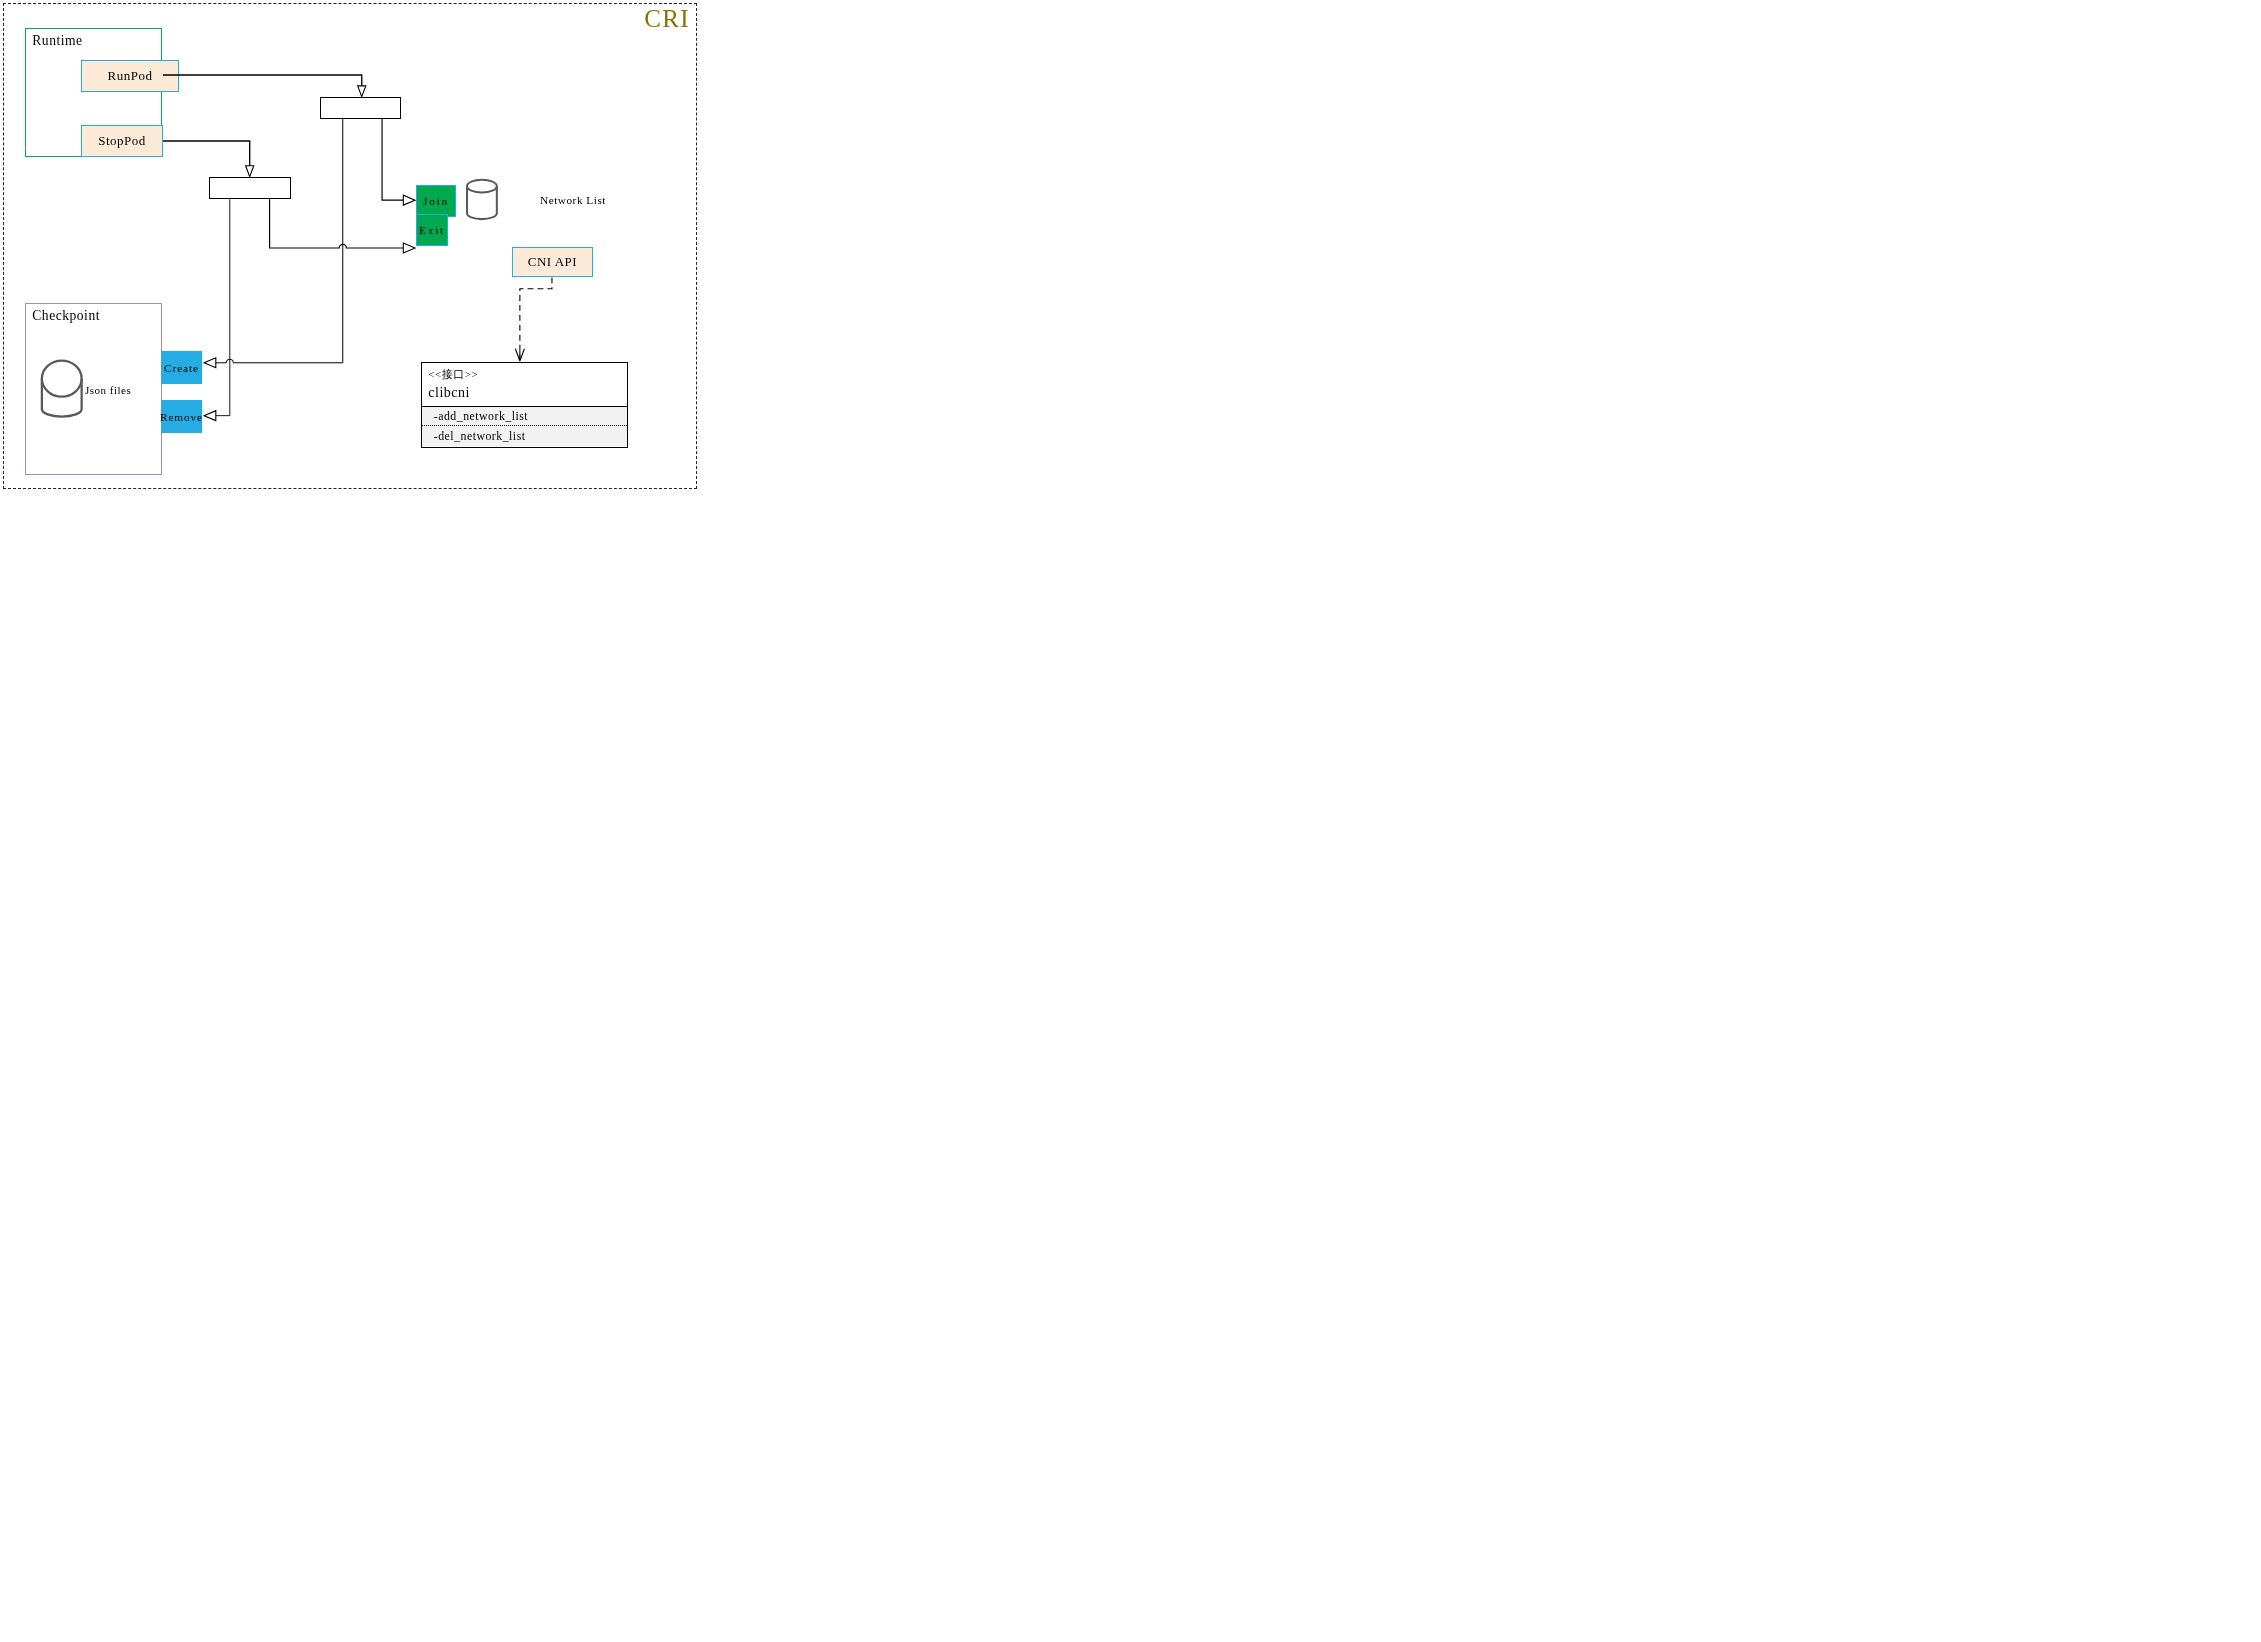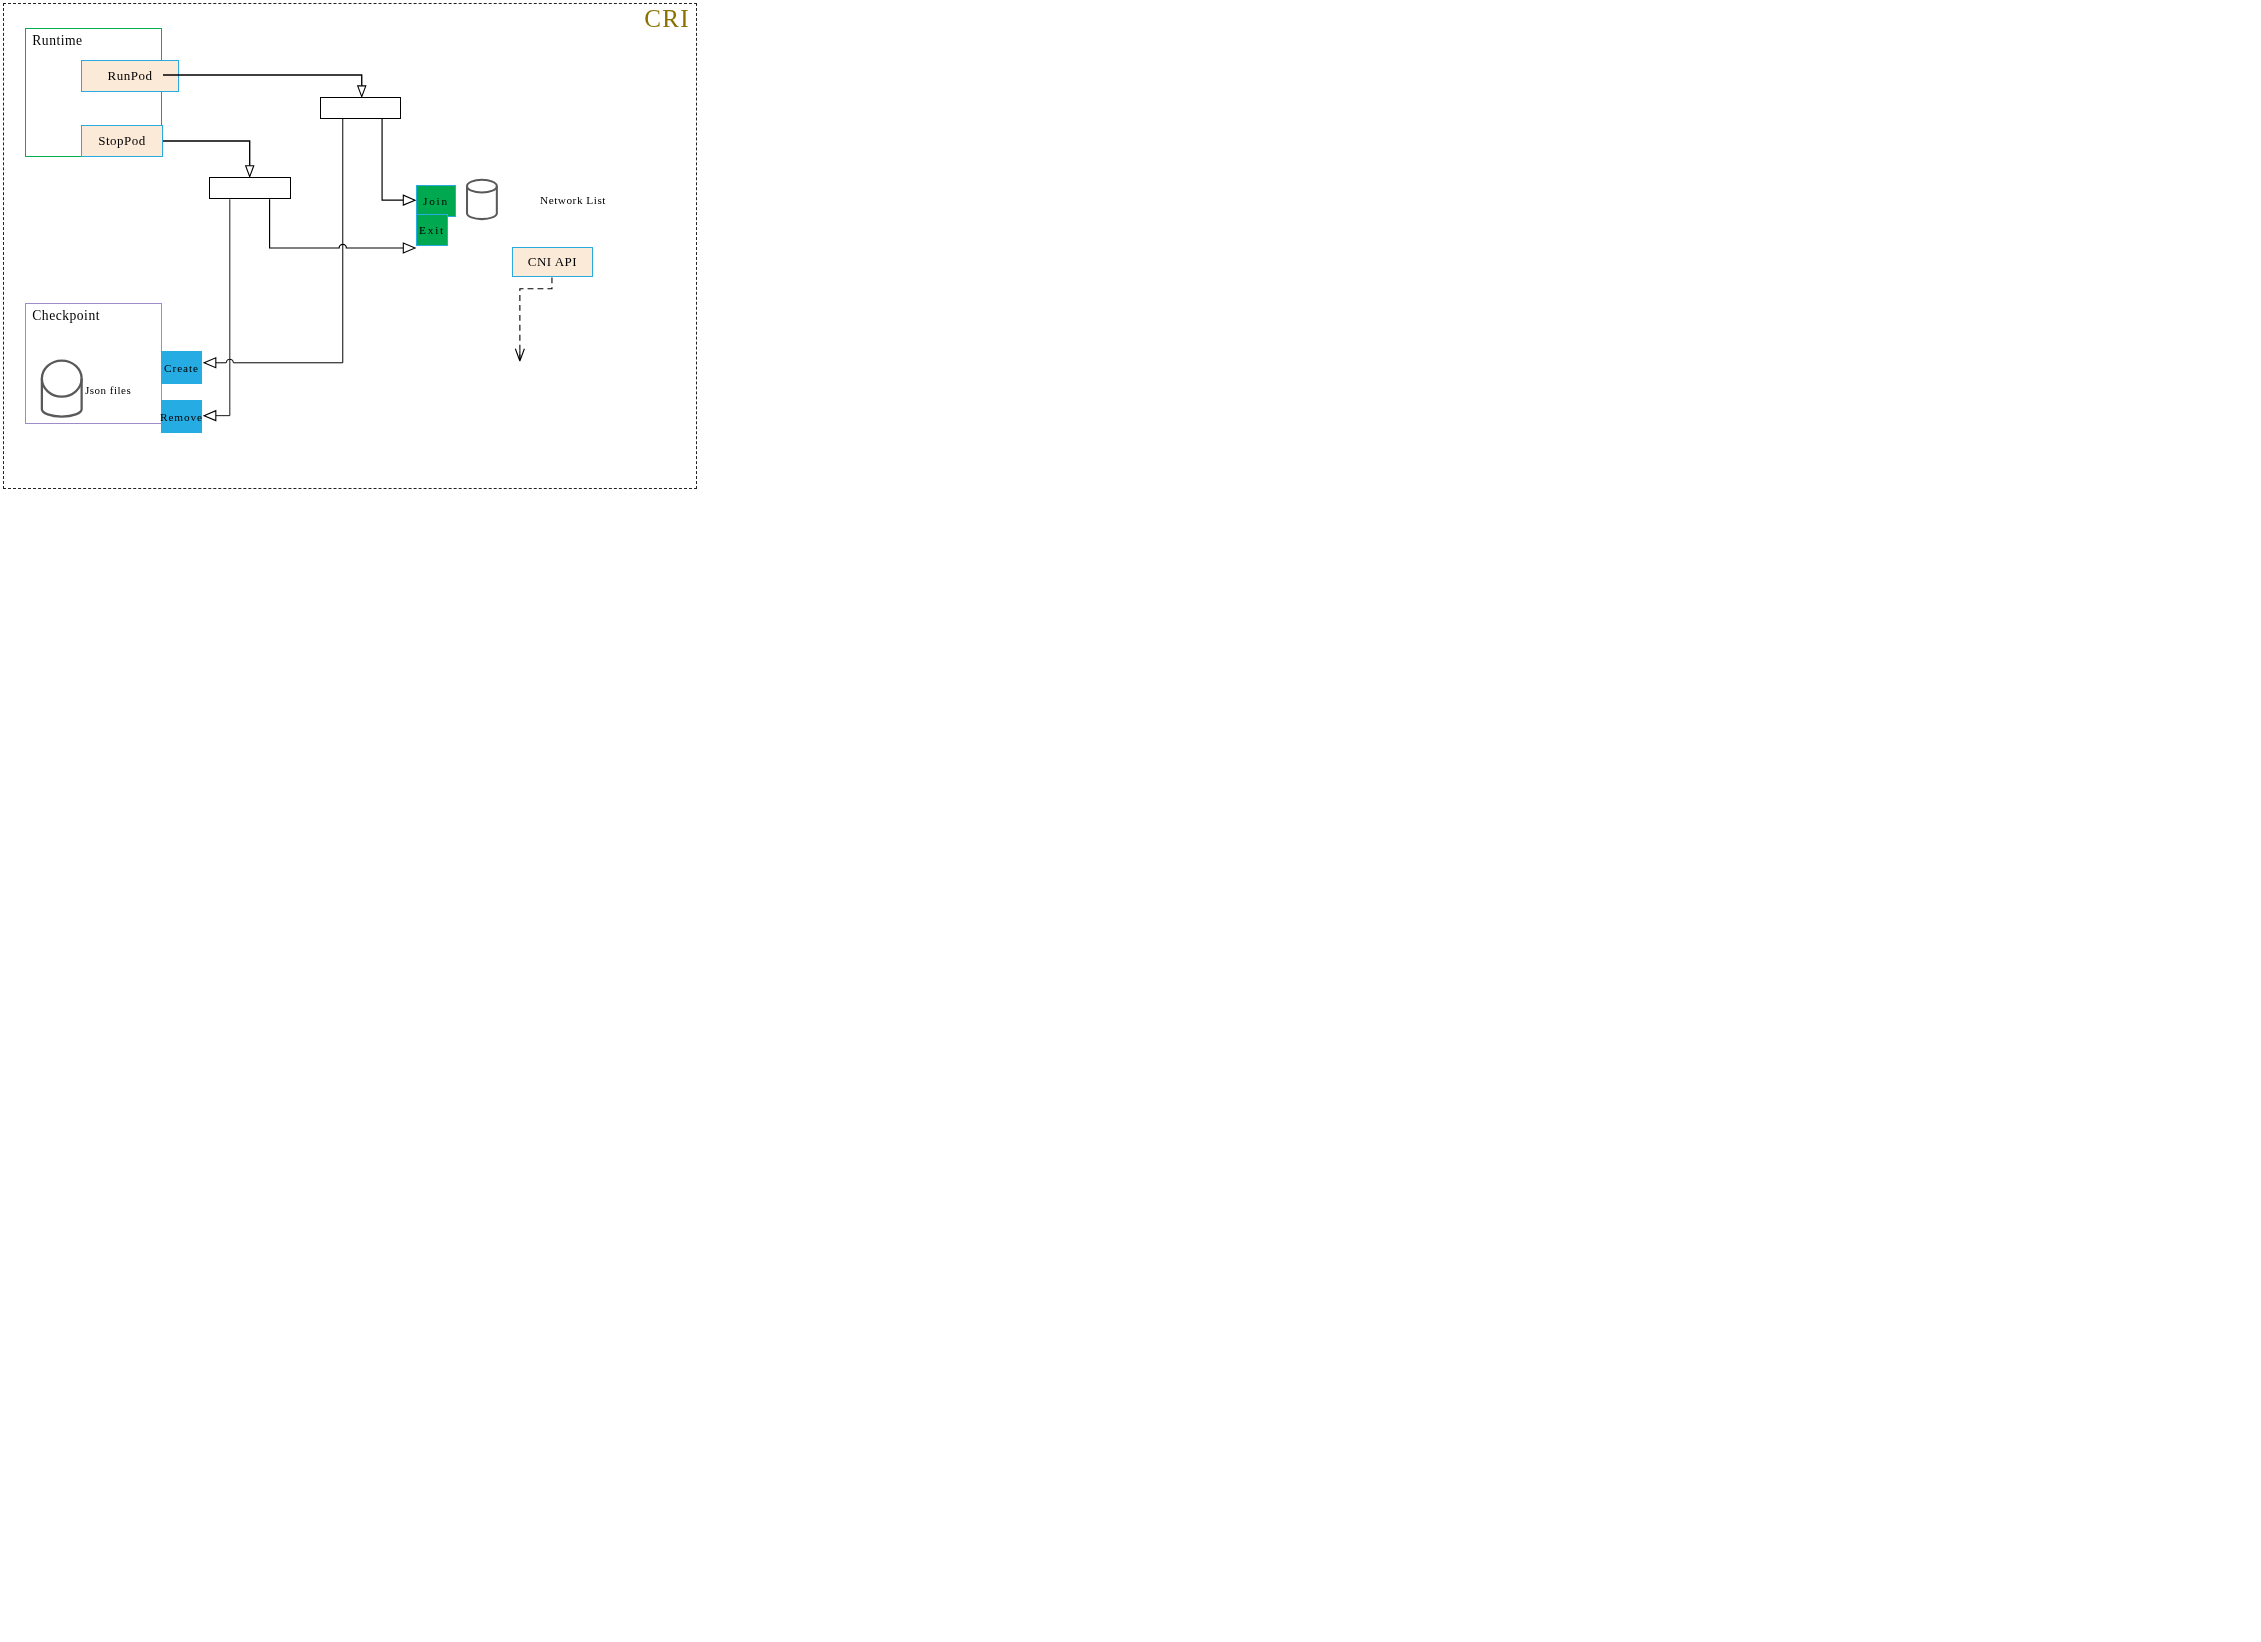--- a/index.html
+++ b/index.html
@@ -12,21 +12,21 @@
     font-family:"Liberation Serif","DejaVu Serif",serif;color:var(--ink);}
   .stage{position:absolute;left:0;top:0;width:700px;height:492px;}
   .page-border{position:absolute;left:2.7px;top:2.7px;width:694px;height:486px;
     border:0.9px dashed #222;pointer-events:none;}
   .cri-title{position:absolute;right:10px;top:4.5px;font-size:25px;letter-spacing:1.4px;
     color:var(--gold);font-weight:500;}
   .group{position:absolute;background:#fff;}
   .group .group-label{position:absolute;left:6.3px;top:3.6px;font-size:13.6px;letter-spacing:0.5px;}
   .runtime{left:25px;top:28px;width:137px;height:129px;border:0.9px solid var(--runtime-border);}
   .network-manager{left:455px;top:152px;width:138px;height:124px;border:0.9px solid var(--nm-border);}
-  .checkpoint{left:25px;top:303px;width:137px;height:121px;border:0.9px solid var(--checkpoint-border);}
+  .checkpoint{left:25px;top:303px;width:137px;height:172px;border:0.9px solid var(--checkpoint-border);}
   .chip{position:absolute;display:flex;align-items:center;justify-content:center;
     background:var(--chip-fill);border:0.9px solid var(--chip-border);font-size:13px;letter-spacing:0.5px;}
   .chip.runpod{left:81px;top:60px;width:98px;height:32px;}
   .chip.stoppod{left:81px;top:125px;width:82px;height:32px;}
   .chip.cni-api{left:512px;top:247px;width:81px;height:30px;}
   .action{position:absolute;display:flex;align-items:center;justify-content:center;
     border:0.9px solid var(--chip-border);font-size:11.3px;letter-spacing:1.8px;color:#000;}
   .action.join{left:416px;top:185px;width:40px;height:32px;background:var(--action-green);}
   .action.exit{left:416px;top:214px;width:32px;height:32px;background:var(--action-green);}
   .action.create{left:161px;top:351px;width:41px;height:33px;background:var(--action-blue);
@@ -76,20 +76,30 @@
   <div class="chip cni-api">CNI API</div>
 
   <div class="action join">Join</div>
   <div class="action exit">Exit</div>
   <div class="action create">Create</div>
   <div class="action remove">Remove</div>
 
   <div class="proc-rect top"></div>
   <div class="proc-rect mid"></div>
 
+  <div class="uml">
+    <div class="uml-head">
+      <div class="stereotype">&lt;&lt;接口&gt;&gt;</div>
+      <div class="uml-name">clibcni</div>
+    </div>
+    <div class="uml-methods">
+      <div class="method first">-add_network_list</div>
+      <div class="method">-del_network_list</div>
+    </div>
+  </div>
 
   <svg class="wires" viewBox="0 0 1548 1089">
 
     <g stroke="#595959" stroke-width="4.5" fill="none">
       <path d="M 1033 412 v 60 a 33 13 0 0 0 66 0 v -60"></path>
       <ellipse cx="1066" cy="412" rx="33" ry="14"></ellipse>
     </g>
 
     <g stroke="#595959" stroke-width="5" fill="none">
       <path d="M 92 838 v 68 a 44 16 0 0 0 88 0 v -68"></path>

